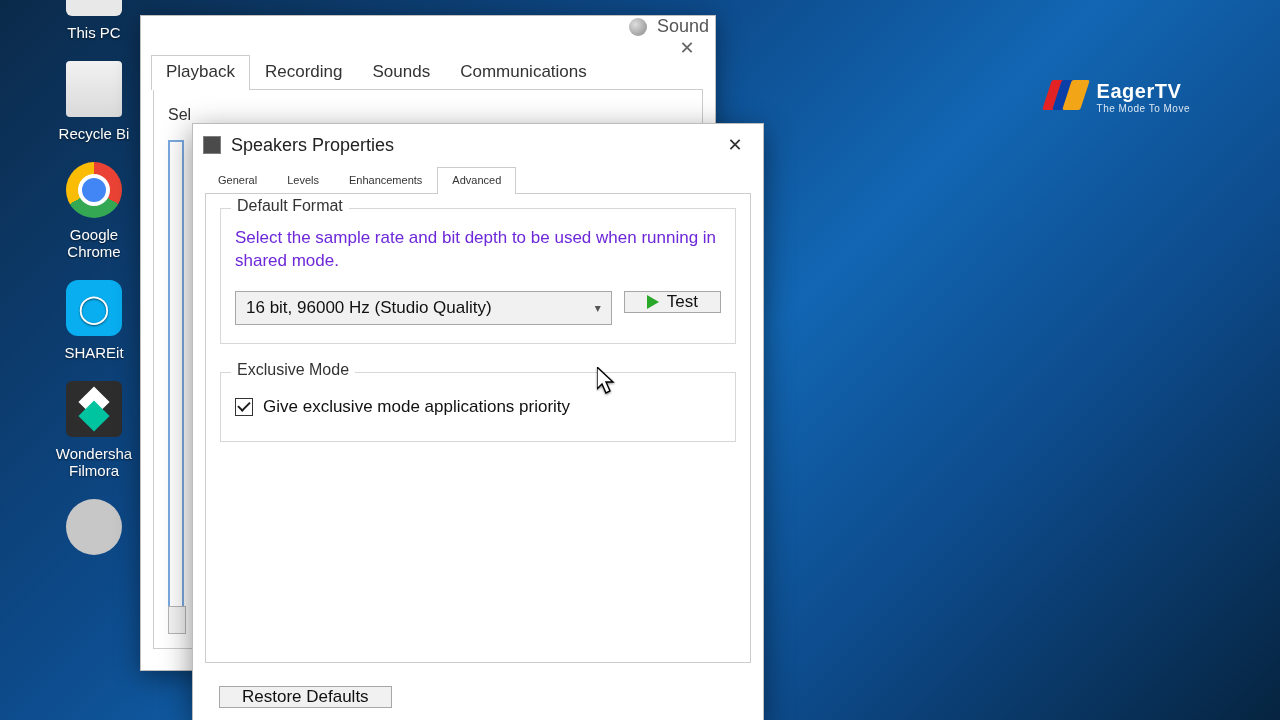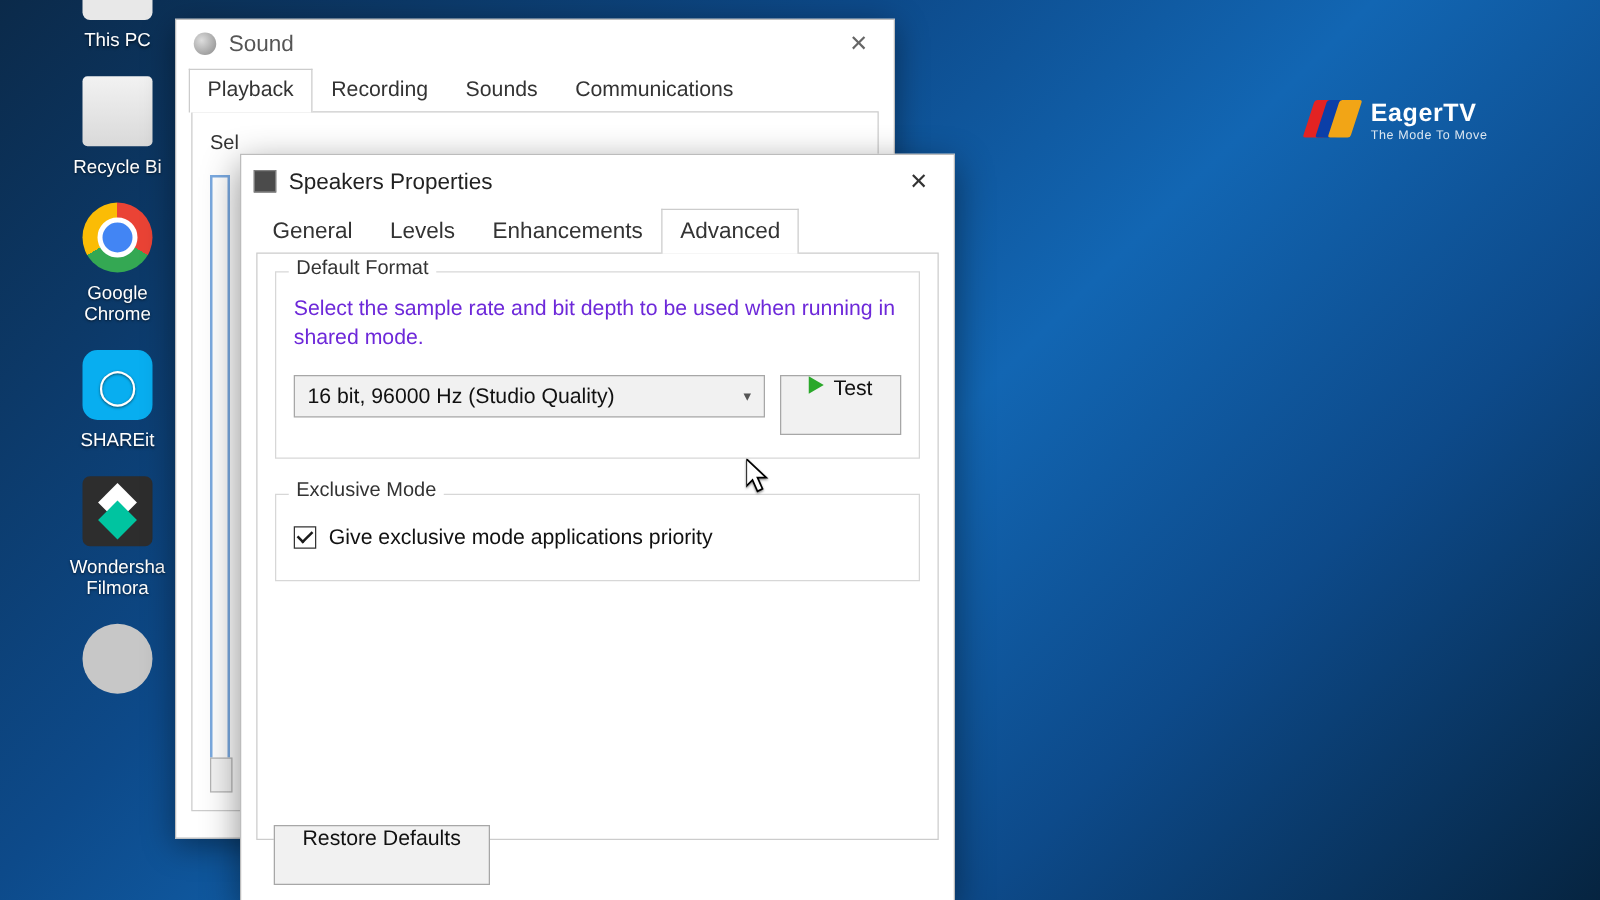--- a/index.html
+++ b/index.html
@@ -61,22 +61,23 @@
 
 .win-sound {
   position: absolute;
   left: 140px; top: 15px;
   width: 576px; height: 656px;
   background: #ffffff;
   border: 1px solid #bfbfbf;
   box-shadow: 0 6px 24px rgba(0,0,0,0.4);
 }
 .win-sound .titlebar {
-  height: 38px; display:flex; align-items:center; justify-content:space-between;
+  height: 38px; display:flex; align-items:flex-end; justify-content:space-between;
   padding: 0 6px 0 14px;
+  flex-direction: column;
 }
 .win-sound .titlebar .t-left { display:flex; align-items:center; gap:10px; color:#555; font-size:18px;}
 .win-sound .t-icon {
   width:18px; height:18px; border-radius:50%;
   background: radial-gradient(circle at 35% 35%, #ddd, #888);
 }
 .win-sound .t-close { width:44px; height:30px; display:flex; align-items:center; justify-content:center; color:#666; font-size:18px; cursor:pointer;}
 
 .win-sound .tabstrip {
   display:flex; gap:0; padding:0 10px; font-size:17px; color:#333;
@@ -116,21 +117,21 @@
 .win-props .t-left { display:flex; align-items:center; gap:10px; font-size:18px; color:#222; }
 .win-props .t-icon {
   width:18px; height:18px; background:#4b4b4b; border:1px solid #7e7e7e;
 }
 .win-props .t-close {
   width:44px; height:30px; display:flex; align-items:center; justify-content:center;
   font-size:18px; color:#333; cursor:pointer;
 }
 
 .win-props .tabstrip {
-  display:flex; padding:0 10px; font-size:18px; color:#333;
+  display:flex; padding:0 10px; font-size:11px; color:#333;
 }
 .win-props .tabstrip .tab {
   padding:6px 14px 8px; border:1px solid transparent; border-bottom:none;
   cursor:pointer; position:relative; top:1px;
 }
 .win-props .tabstrip .tab.active {
   border-color:#cccccc; background:#fff; z-index:2;
 }
 .win-props .propsbody {
   margin:0 12px 14px; border:1px solid #cccccc; background:#fff;
@@ -146,22 +147,22 @@
 
 .row-format { display:flex; gap:12px; align-items:stretch; }
 .combo {
   flex:1; height:34px; border:1px solid #a7a7a7; background:#f1f1f1;
   display:flex; align-items:center; justify-content:space-between;
   padding:0 10px; font-size:17px; color:#111; cursor:pointer;
 }
 .combo .chev { font-size:12px; color:#555; }
 
 .btn {
-  height:48px; padding:0 22px; border:1px solid #a7a7a7; background:#f1f1f1;
-  font-size:17px; color:#111; display:inline-flex; align-items:flex-start; gap:8px;
+  height:22px; padding:0 22px; border:1px solid #a7a7a7; background:#f1f1f1;
+  font-size:17px; color:#111; display:inline-flex; align-items:center; gap:8px;
   cursor:pointer;
 }
 .play-tri {
   width:0; height:0; border-left:12px solid #2aa82a;
   border-top:7px solid transparent; border-bottom:7px solid transparent;
 }
 
 .chk-row { display:flex; align-items:center; gap:10px; font-size:17px; color:#111; margin:6px 0; cursor:pointer;}
 .chkbox {
   width:18px; height:18px; border:1.5px solid #333; display:flex;

